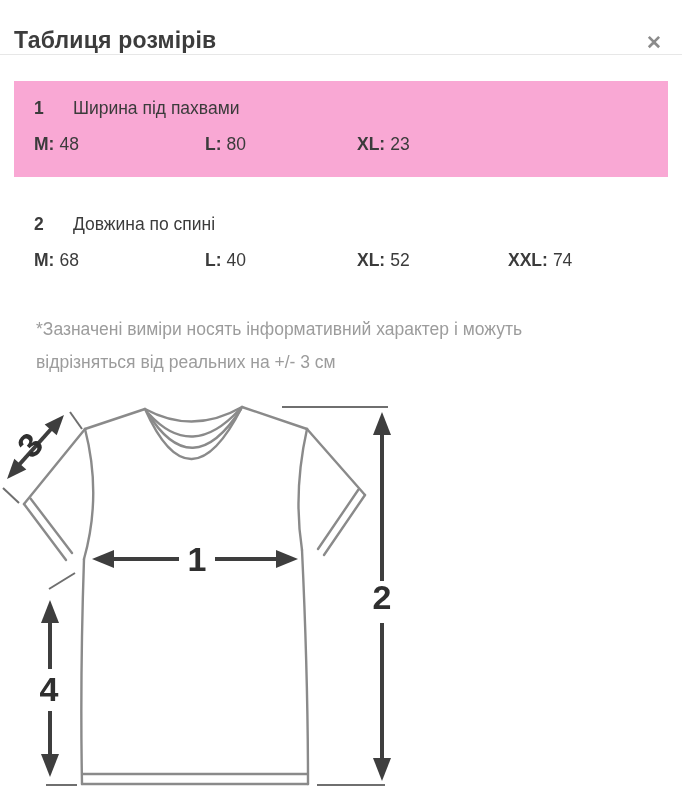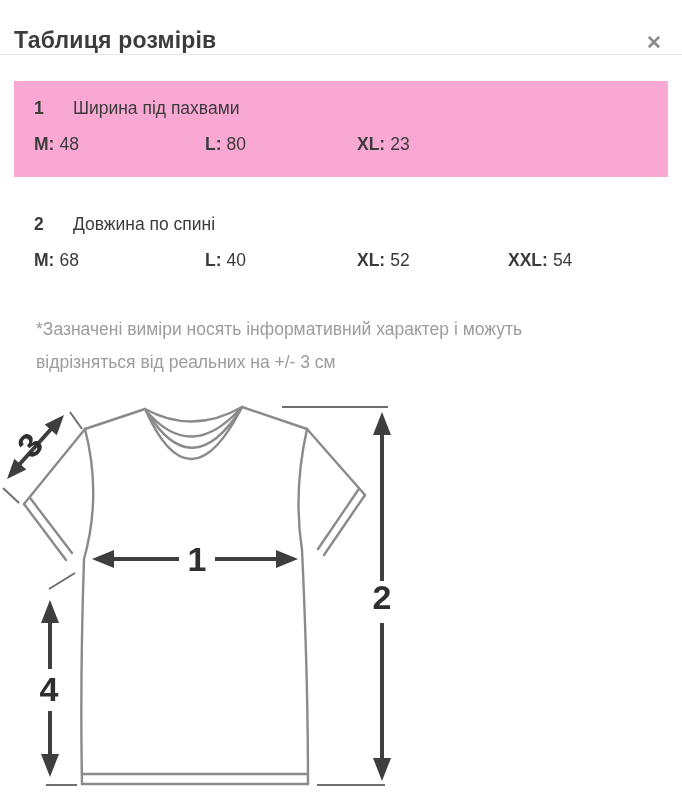--- a/index.html
+++ b/index.html
@@ -88,21 +88,21 @@
         <div class="cell">
           <span class="size-key">M:</span><span class="size-val">68</span>
         </div>
         <div class="cell">
           <span class="size-key">L:</span><span class="size-val">40</span>
         </div>
         <div class="cell">
           <span class="size-key">XL:</span><span class="size-val">52</span>
         </div>
         <div class="cell">
-          <span class="size-key">XXL:</span><span class="size-val">54</span>
+          <span class="size-key">XXL:</span><span class="size-val">74</span>
         </div>
       </div>
     </div>
 
   </div>
 
   <p class="note">*Зазначені виміри носять інформативний характер і можуть відрізняться від реальних на +/- 3 см</p>
 
   <svg class="diagram" width="410" height="416" viewBox="0 0 410 416" xmlns="http://www.w3.org/2000/svg">
 

